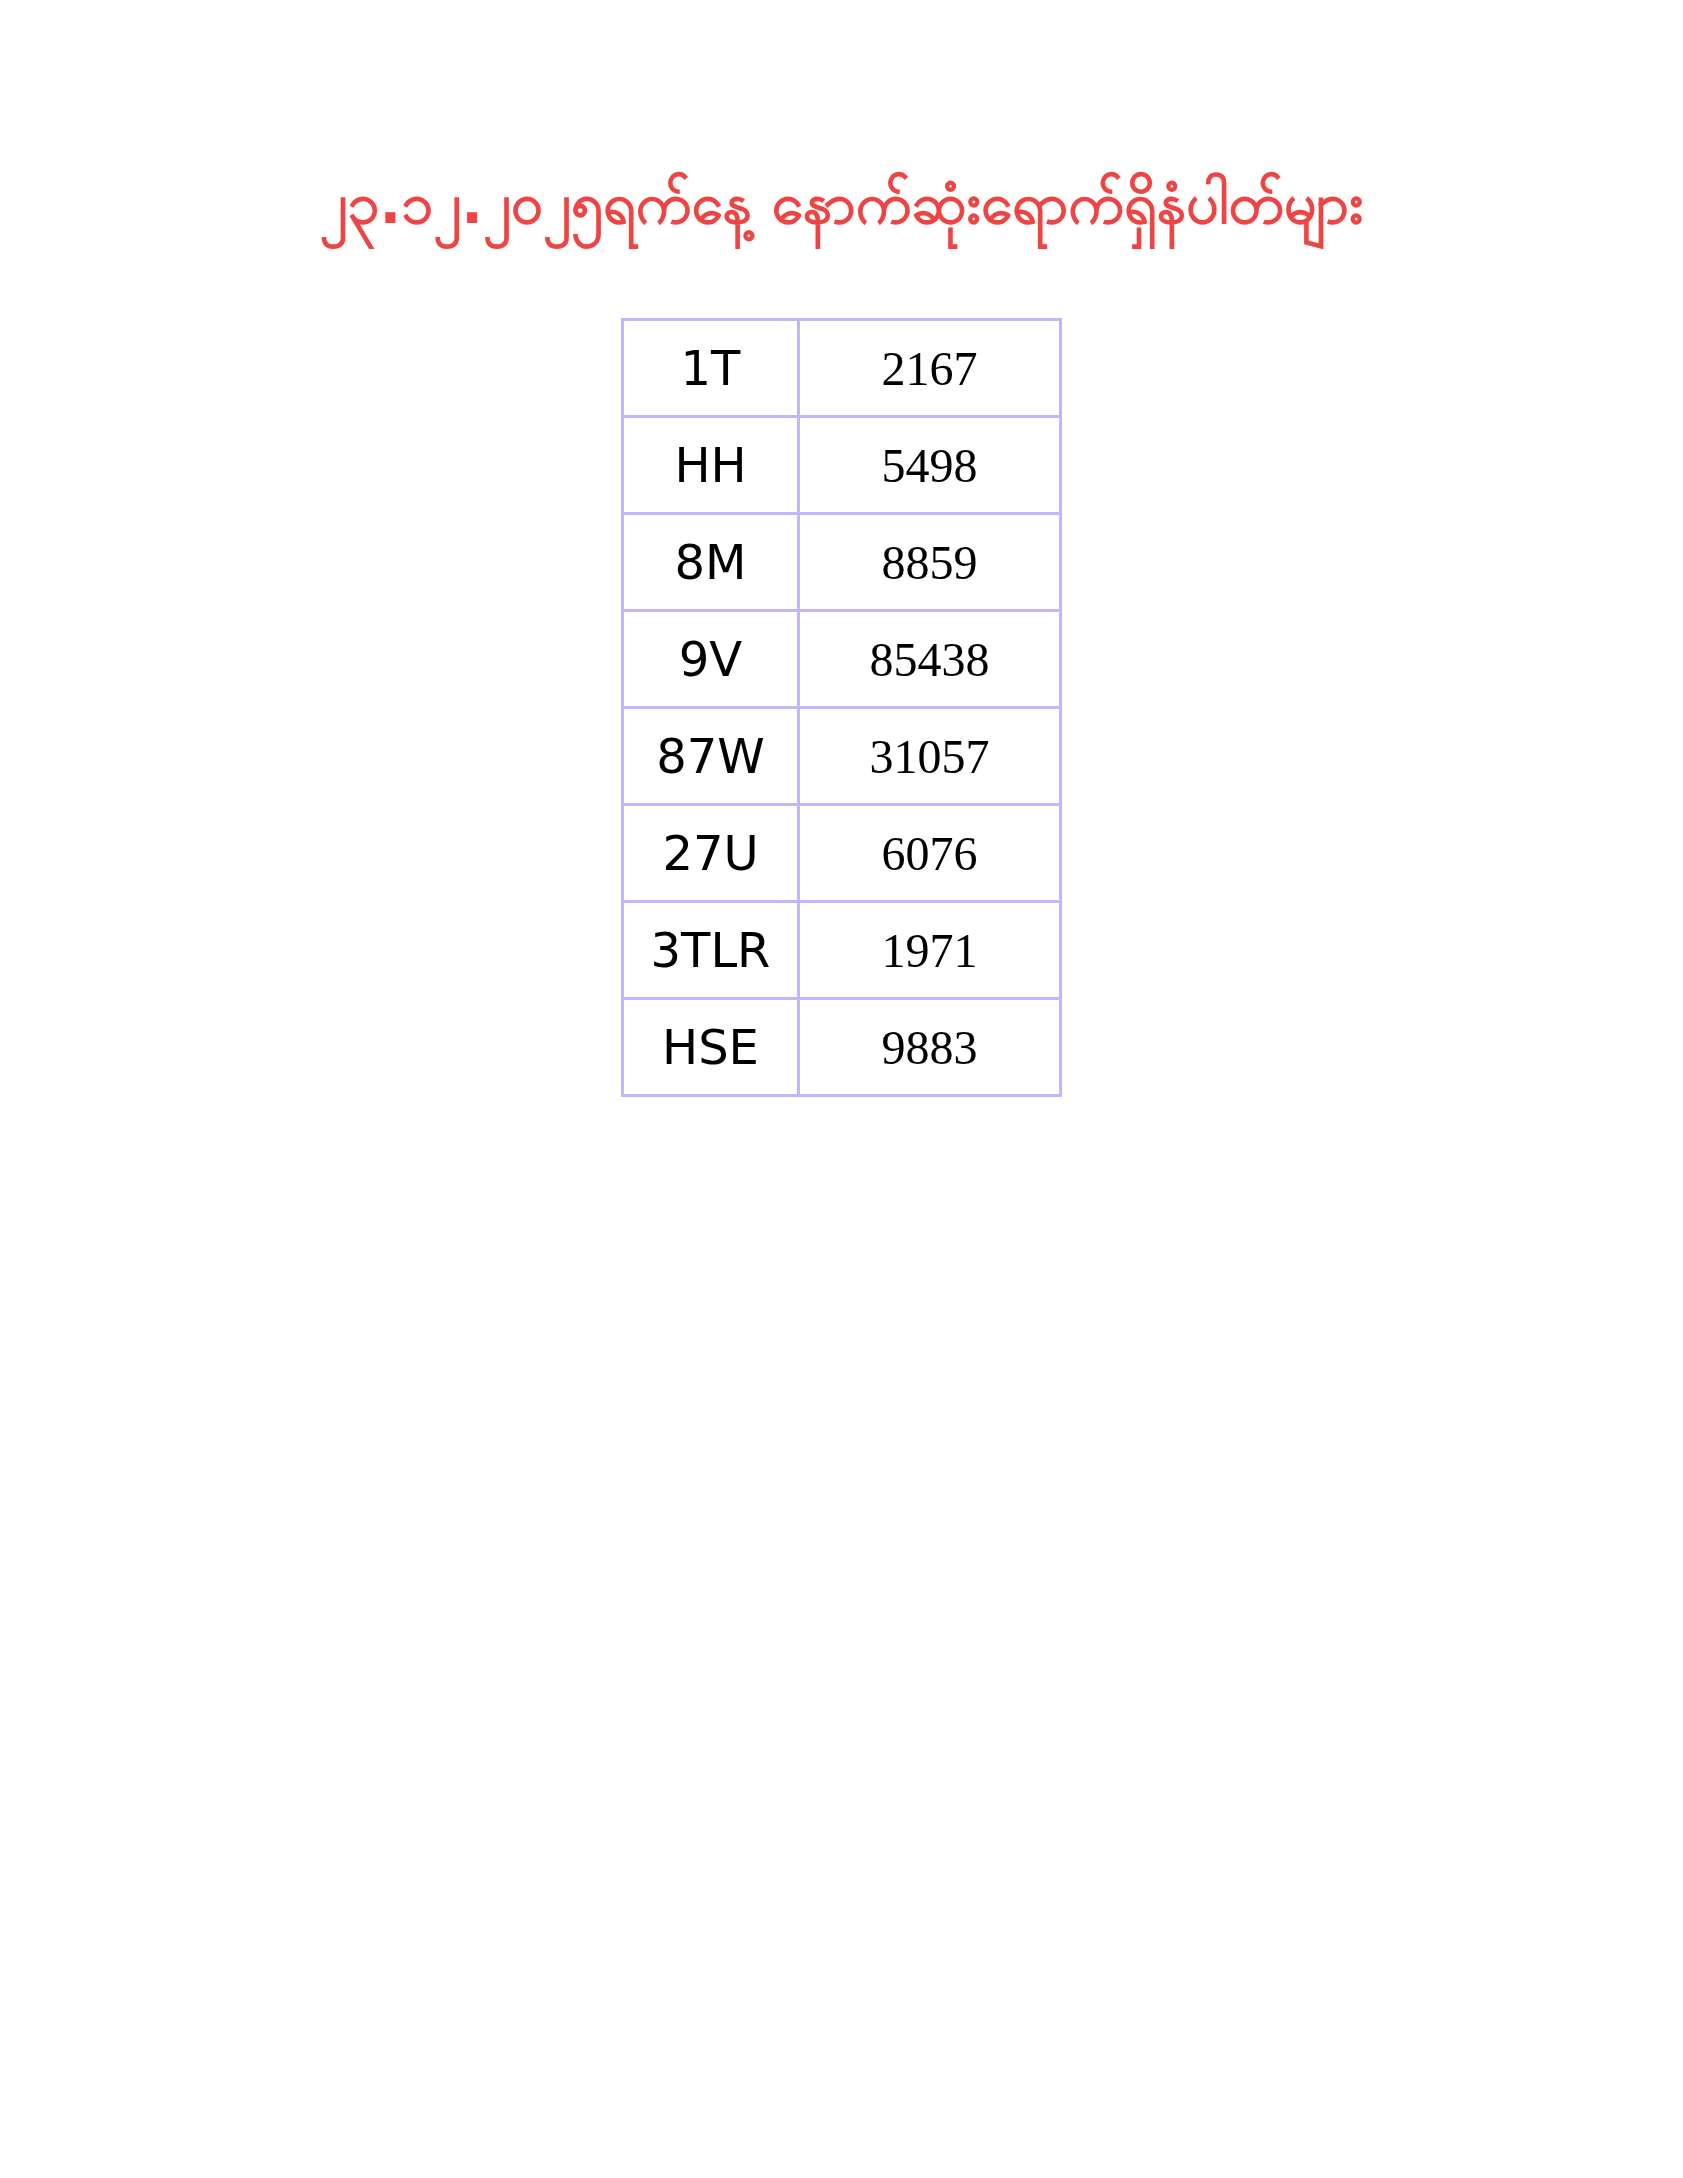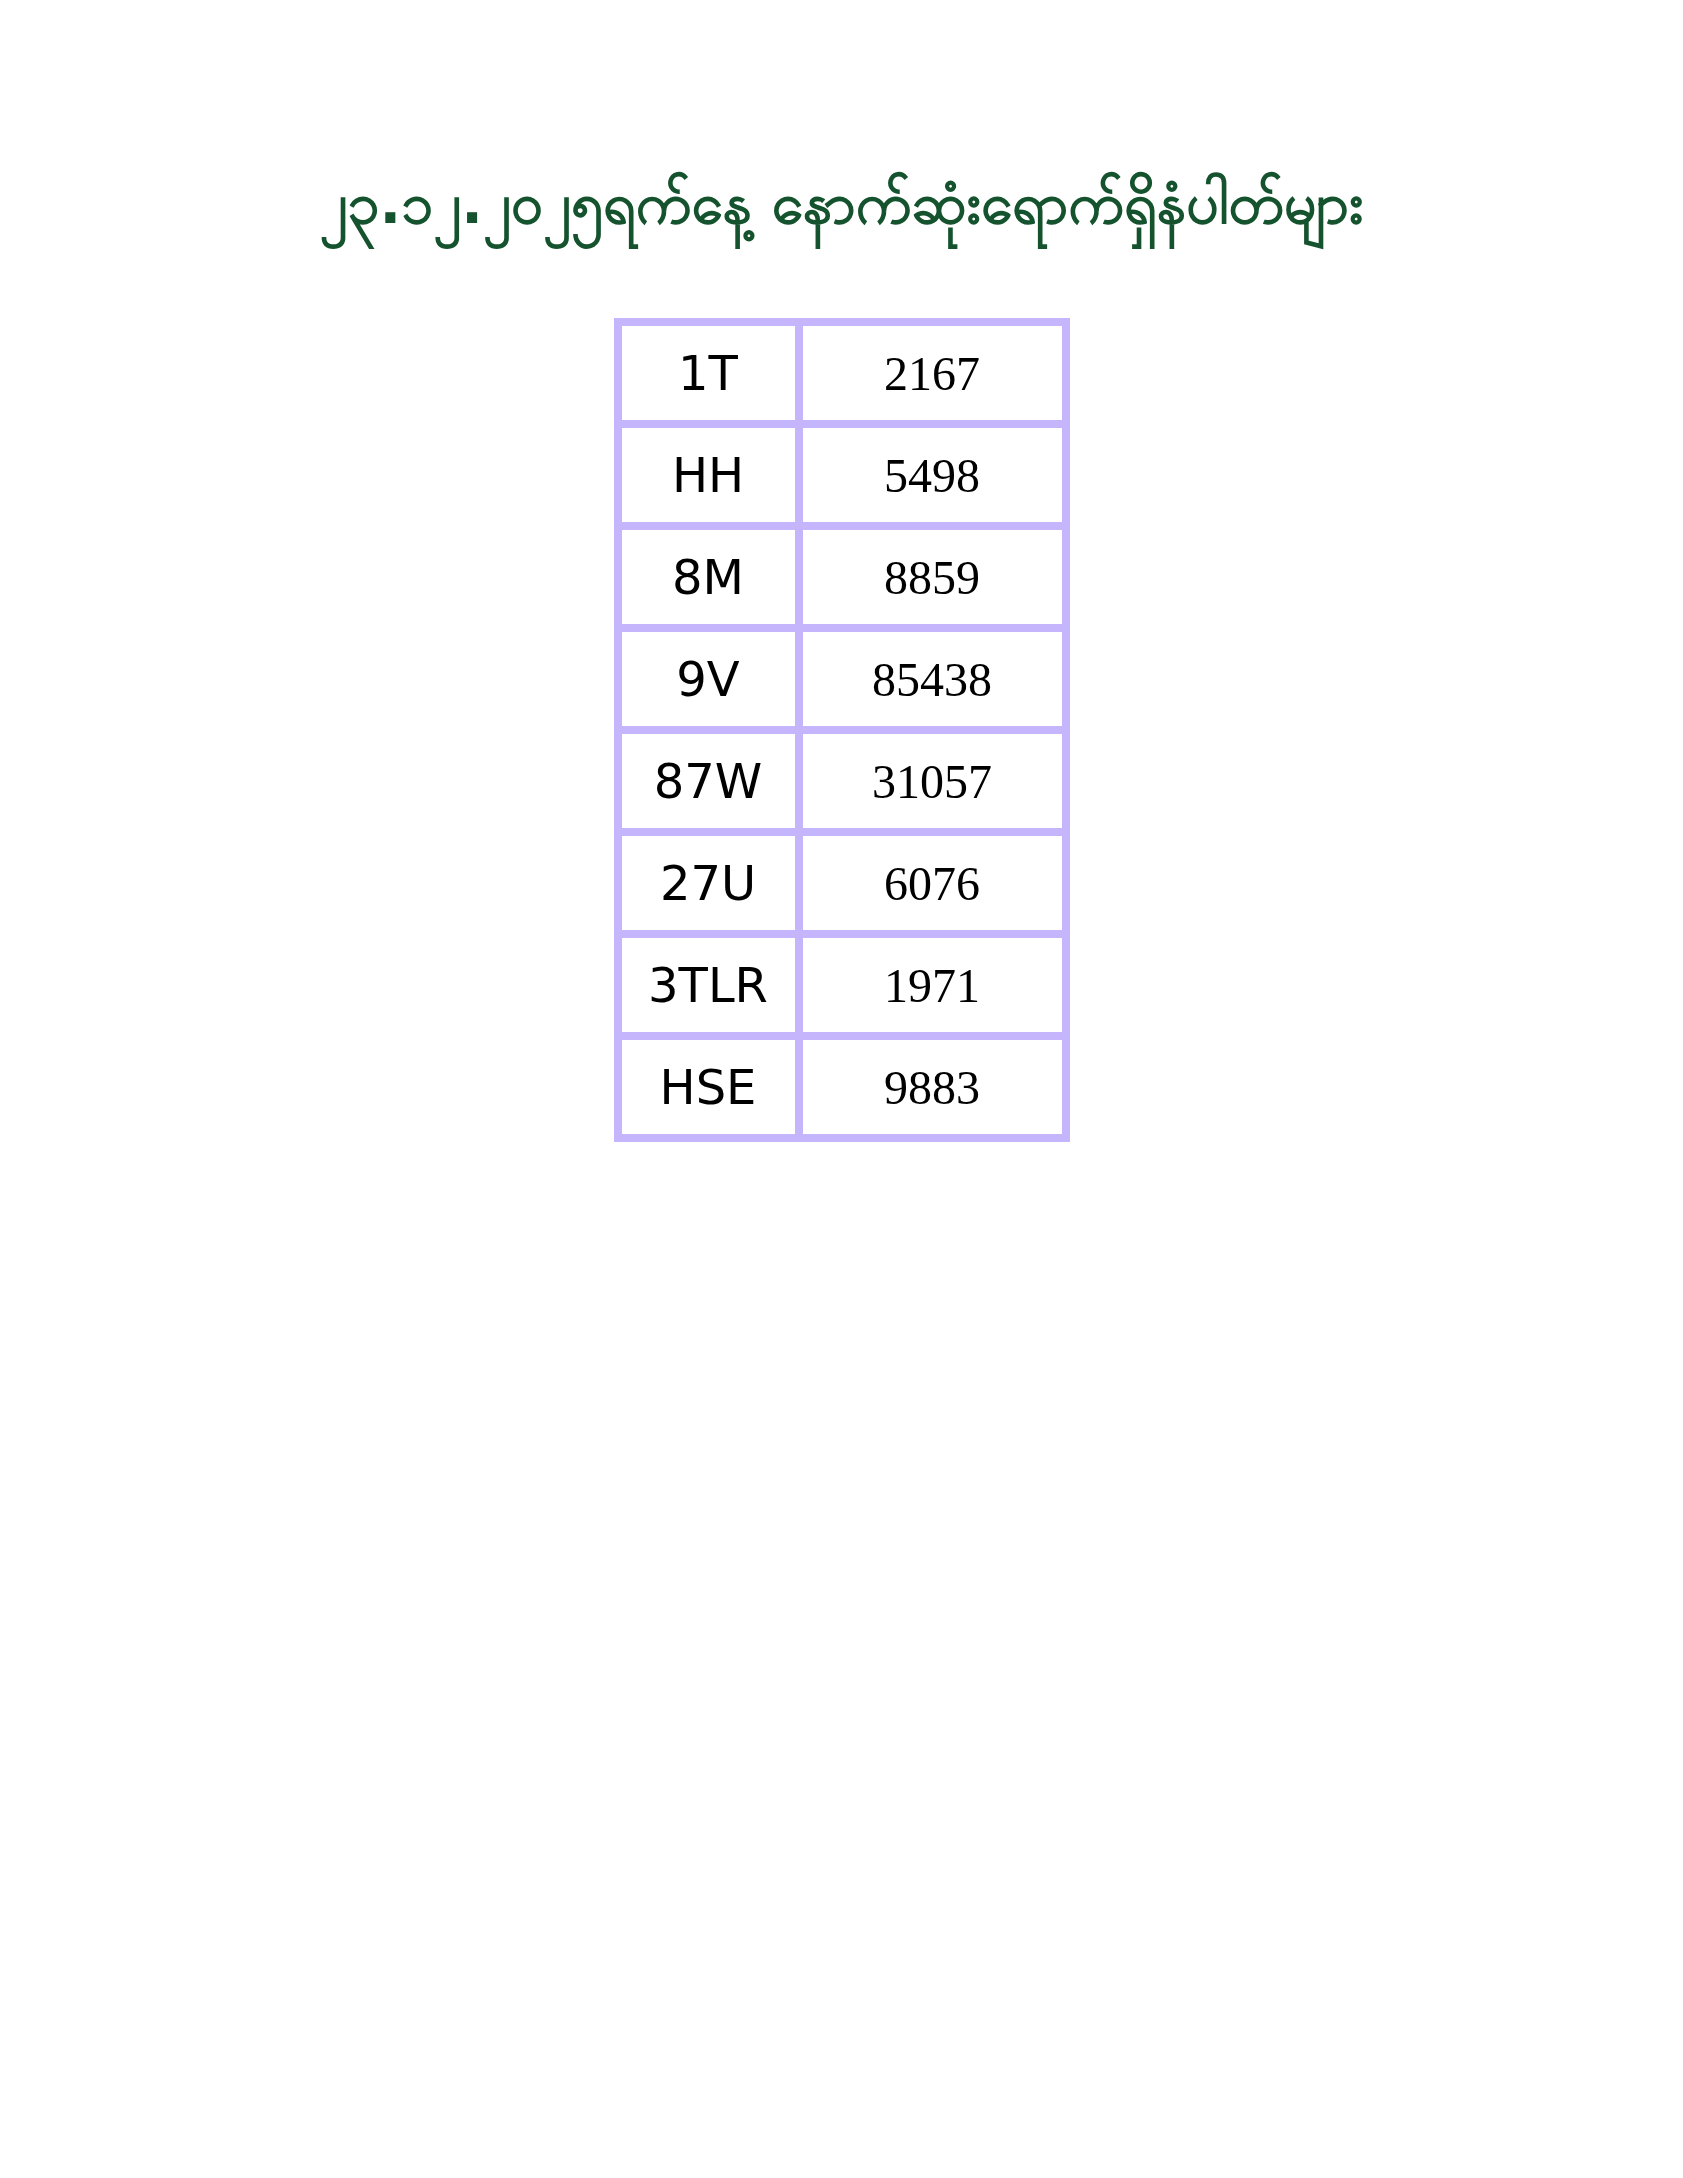--- a/index.html
+++ b/index.html
@@ -20,35 +20,35 @@
     height: 2178px;
     box-sizing: border-box;
     padding-top: 168px;
   }
   .doc-title {
     text-align: center;
     font-size: 57px;
     font-weight: 700;
     line-height: 1.25;
     letter-spacing: 0px;
-    color: #14532d;
+    color: #ef4444;
     padding: 0 149px;
     white-space: nowrap;
   }
   .table-wrap {
     margin-top: 79px;
     display: flex;
     justify-content: center;
   }
   table.data-table {
     border-collapse: collapse;
     table-layout: fixed;
   }
   table.data-table td {
-    border: 8px solid #c4b5fd;
+    border: 3px solid #c4b5fd;
     text-align: center;
     vertical-align: middle;
     font-size: 48px;
     font-weight: 400;
     height: 94px;
     padding: 0;
     color: #000000;
     font-family: "DejaVu Sans", "Liberation Sans", sans-serif;
   }
   table.data-table td.col-code {

